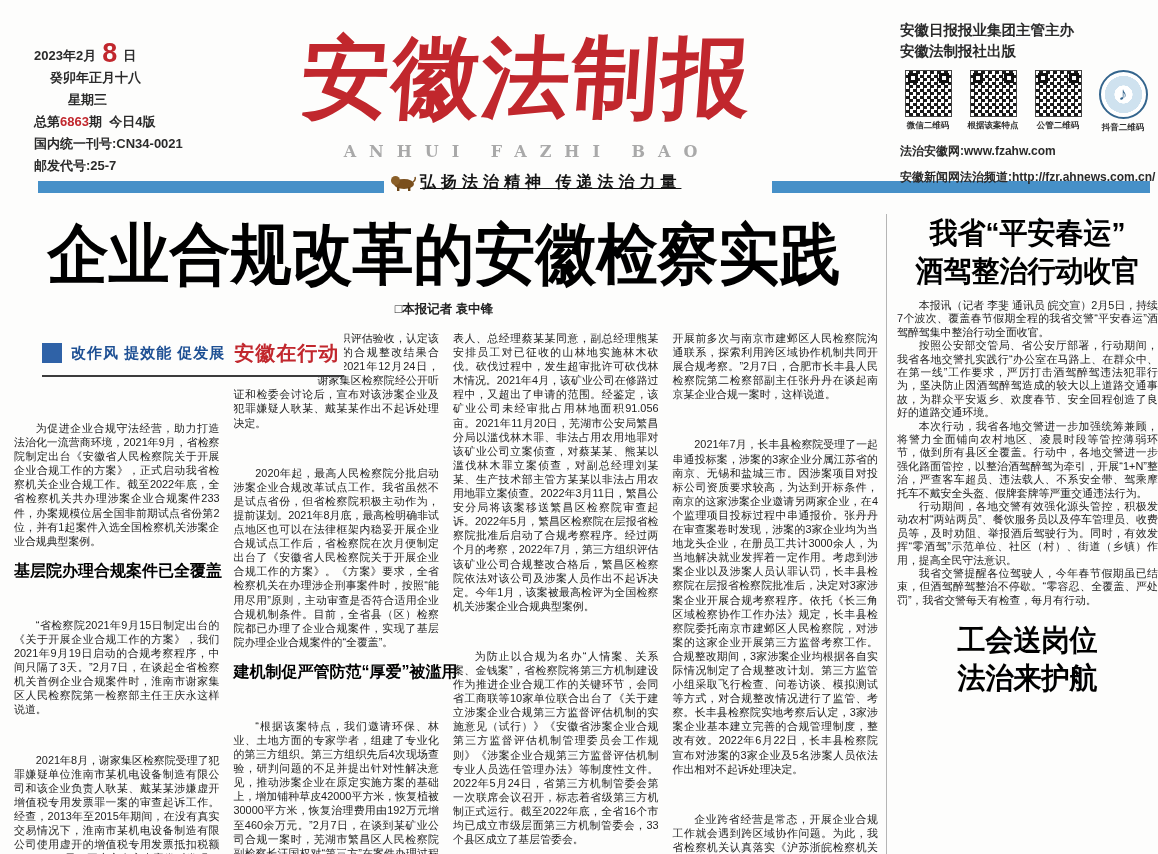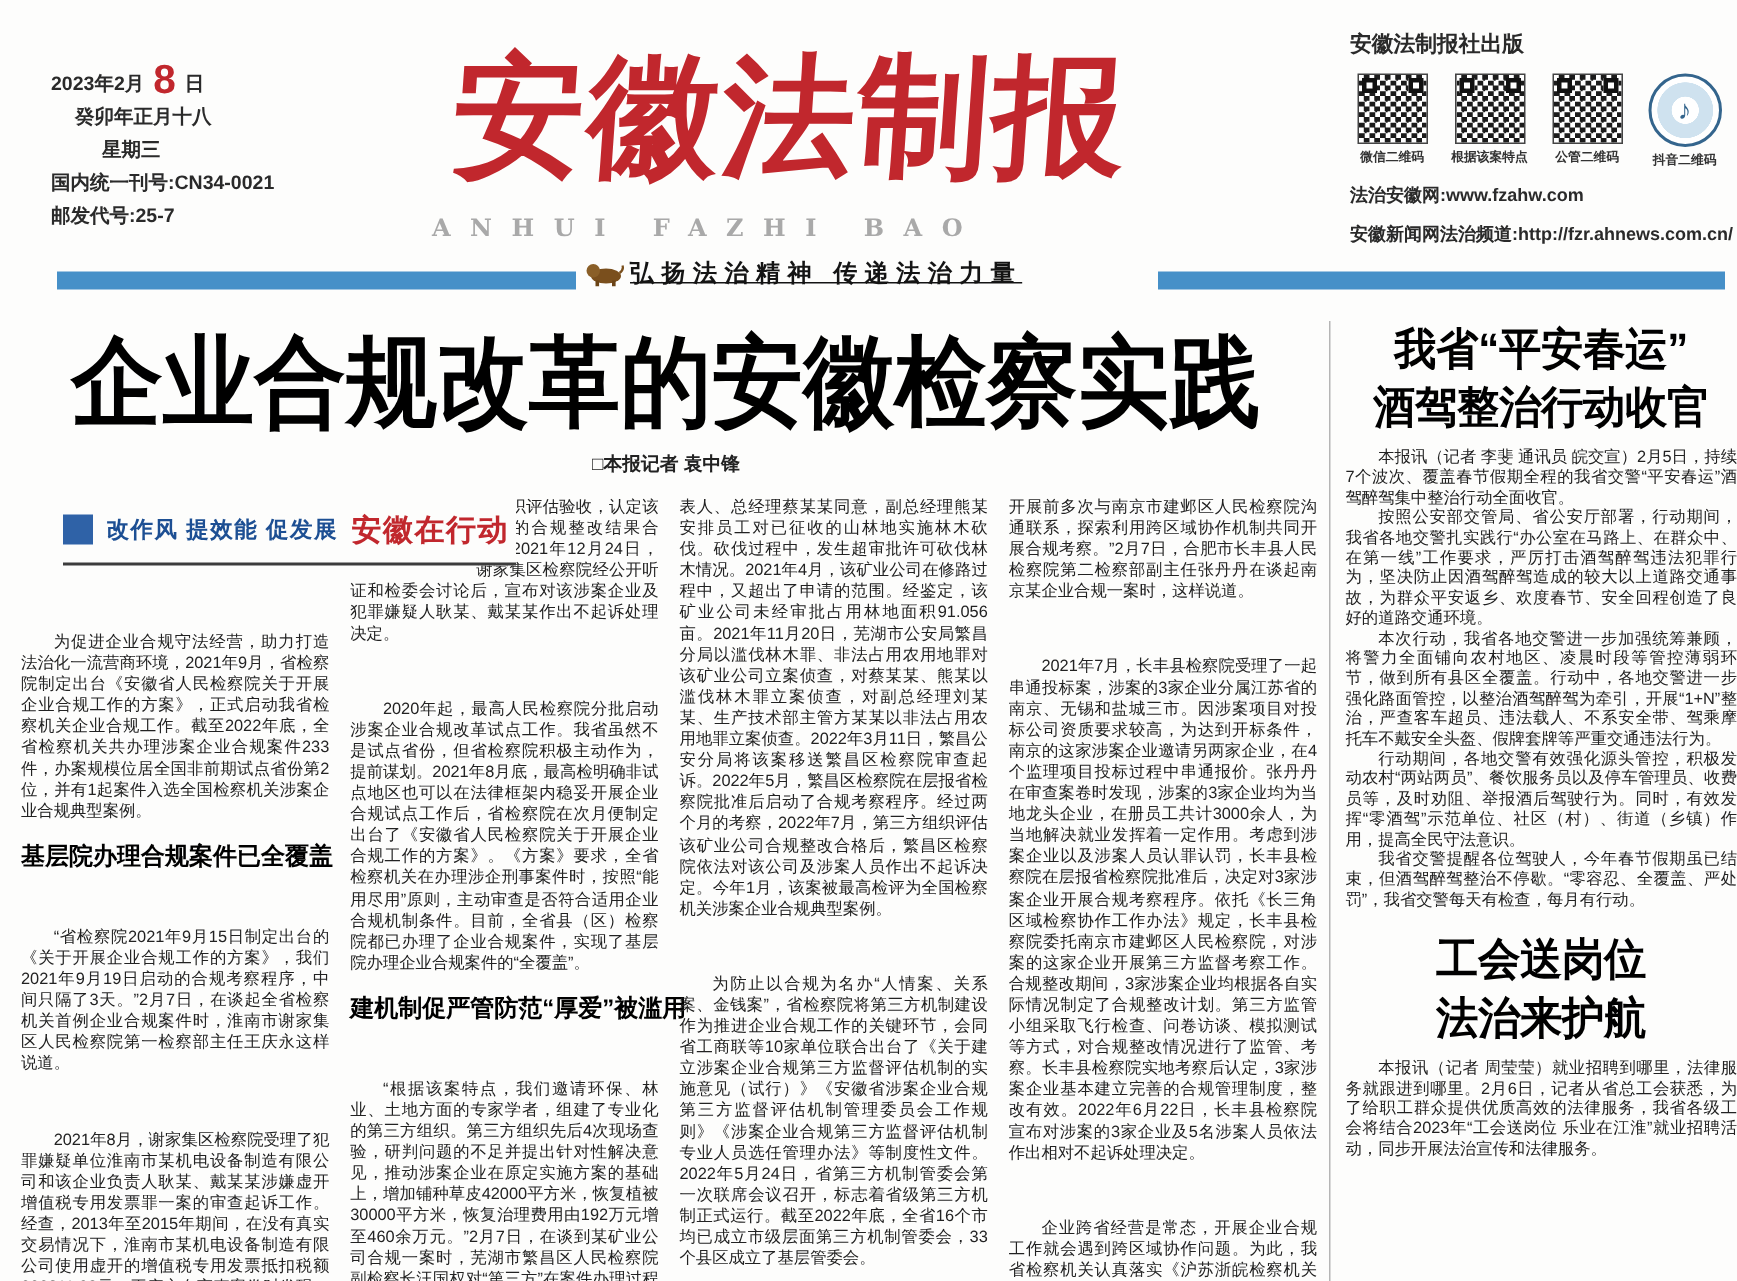--- a/index.html
+++ b/index.html
@@ -9,21 +9,21 @@
   
   .issue-block{position:absolute;left:34px;top:42px;width:220px;font-size:13px;color:#2a2a2a;line-height:22px;font-weight:600;}
   .issue-block .l2{padding-left:16px;}
   .issue-block .l3{padding-left:34px;}
   .big-day{color:#c1272d;font-size:27px;font-weight:900;padding:0 6px;vertical-align:-2px;}
   .red-num{color:#c1272d;font-weight:900;}
 
   .masthead-title{position:absolute;left:288px;top:18px;width:478px;text-align:center;
     font-family:"DejaVu Serif","Liberation Serif",serif;font-weight:900;font-size:88px;line-height:118px;
     color:#c1272d;letter-spacing:2px;transform:skewX(-4deg);white-space:nowrap;}
-  .masthead-pinyin{position:absolute;left:288px;top:142px;width:478px;text-align:left;
+  .masthead-pinyin{position:absolute;left:288px;top:142px;width:478px;text-align:center;
     font-family:"DejaVu Serif","Liberation Serif",serif;font-weight:700;font-size:16px;color:#a9a9a9;letter-spacing:13px;}
 
   .slogan-bar-left{position:absolute;left:38px;top:181px;width:346px;height:12px;background:#4690c8;}
   .slogan-bar-right{position:absolute;left:772px;top:181px;width:378px;height:12px;background:#4690c8;}
   .slogan-text{position:absolute;left:420px;top:172px;font-size:16px;font-weight:800;letter-spacing:5px;color:#141414;white-space:nowrap;text-decoration:underline;}
   .lion{position:absolute;left:390px;top:174px;width:26px;height:17px;}
 
   .publisher-block{position:absolute;left:900px;top:20px;width:252px;}
   .publisher-block .pl{font-size:14.5px;font-weight:700;color:#2a2a2a;line-height:21px;}
   .qr-row{display:flex;gap:9px;margin-top:8px;}
@@ -74,39 +74,43 @@
 <body>
 
 <div id="page">
 
   <div class="issue-block">
     <div>
       <span>2023年2月</span><span class="big-day">8</span><span>日</span>
     </div>
     <div class="l2">癸卯年正月十八</div>
     <div class="l3">星期三</div>
+    <div>
+      <span>总第</span><span class="red-num">6863</span><span>期</span>&nbsp;&nbsp;<span>今日4版</span>
+    </div>
     <div>国内统一刊号:CN34-0021</div>
     <div>邮发代号:25-7</div>
   </div>
 
   <div class="masthead-title">安徽法制报</div>
   <div class="masthead-pinyin">ANHUI FAZHI BAO</div>
 
   <div class="slogan-bar-left"></div>
   <svg class="lion" viewBox="0 0 26 17">
     <ellipse cx="14" cy="10" rx="10" ry="5" fill="#7a4f1d"></ellipse>
     <circle cx="5.5" cy="6.5" r="4.5" fill="#8a5f28"></circle>
     <rect x="7" y="13" width="2.4" height="4" fill="#6b4416"></rect>
     <rect x="18" y="13" width="2.4" height="4" fill="#6b4416"></rect>
     <path d="M23 8 q3 -2 2 -5" stroke="#7a4f1d" stroke-width="1.5" fill="none"></path>
   </svg>
   <div class="slogan-text">弘扬法治精神  传递法治力量</div>
   <div class="slogan-bar-right"></div>
 
   <div class="publisher-block">
+    <div class="pl">安徽日报报业集团主管主办</div>
     <div class="pl">安徽法制报社出版</div>
     <div class="qr-row">
       <div class="qr-item">
         <div class="qr"></div>
         <div class="qr-label">微信二维码</div>
       </div>
       <div class="qr-item">
         <div class="qr"></div>
         <div class="qr-label">根据该案特点</div>
       </div>
@@ -172,18 +176,15 @@
       <p>本报讯（记者 李斐 通讯员 皖交宣）2月5日，持续7个波次、覆盖春节假期全程的我省交警“平安春运”酒驾醉驾集中整治行动全面收官。</p>
       <p>按照公安部交管局、省公安厅部署，行动期间，我省各地交警扎实践行“办公室在马路上、在群众中、在第一线”工作要求，严厉打击酒驾醉驾违法犯罪行为，坚决防止因酒驾醉驾造成的较大以上道路交通事故，为群众平安返乡、欢度春节、安全回程创造了良好的道路交通环境。</p>
       <p>本次行动，我省各地交警进一步加强统筹兼顾，将警力全面铺向农村地区、凌晨时段等管控薄弱环节，做到所有县区全覆盖。行动中，各地交警进一步强化路面管控，以整治酒驾醉驾为牵引，开展“1+N”整治，严查客车超员、违法载人、不系安全带、驾乘摩托车不戴安全头盔、假牌套牌等严重交通违法行为。</p>
       <p>行动期间，各地交警有效强化源头管控，积极发动农村“两站两员”、餐饮服务员以及停车管理员、收费员等，及时劝阻、举报酒后驾驶行为。同时，有效发挥“零酒驾”示范单位、社区（村）、街道（乡镇）作用，提高全民守法意识。</p>
       <p>我省交警提醒各位驾驶人，今年春节假期虽已结束，但酒驾醉驾整治不停歇。“零容忍、全覆盖、严处罚”，我省交警每天有检查，每月有行动。</p>
     </div>
     <div class="side-headline second">
       <div>工会送岗位</div>
       <div>法治来护航</div>
     </div>
-    <div class="side-body">
-      <p>本报讯（记者 周莹莹）就业招聘到哪里，法律服务就跟进到哪里。2月6日，记者从省总工会获悉，为了给职工群众提供优质高效的法律服务，我省各级工会将结合2023年“工会送岗位 乐业在江淮”就业招聘活动，同步开展法治宣传和法律服务。</p>
-    </div>
   </div>
 
 </div>
 
 </body></html>

